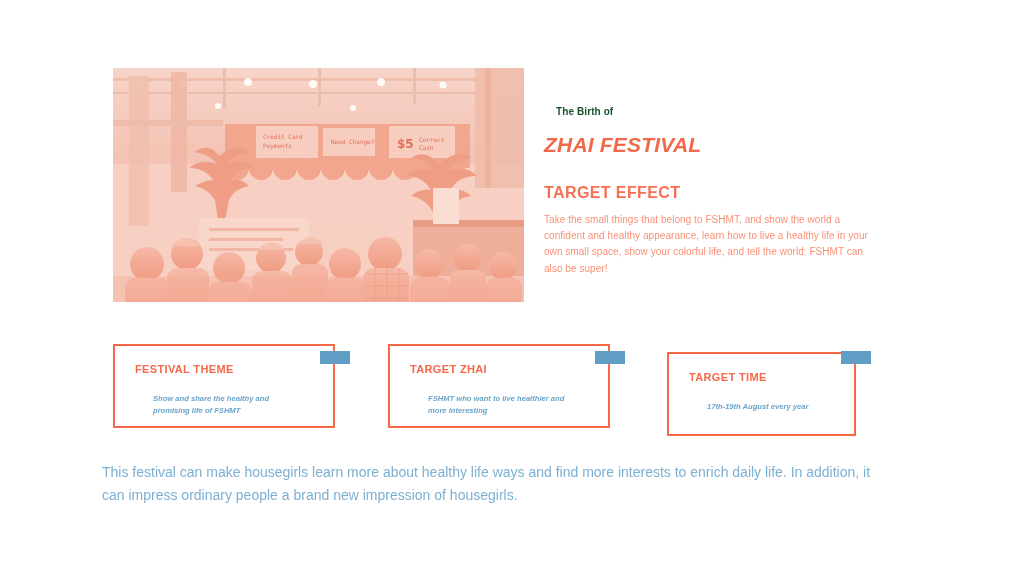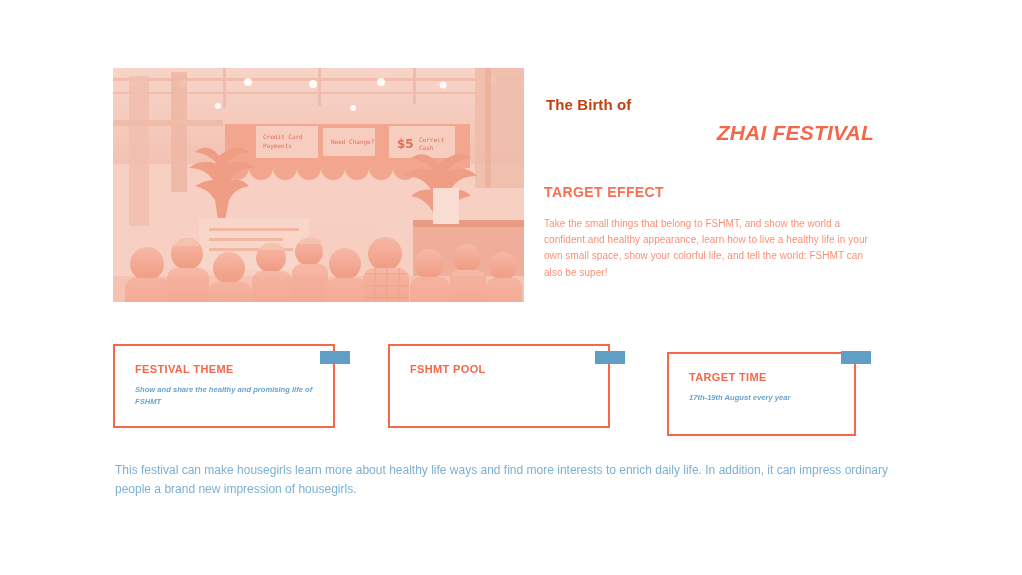--- a/index.html
+++ b/index.html
@@ -29,51 +29,50 @@
   .hero-photo .photo-svg { display:block; width:100%; height:100%; }
 
   
   .headline-block {
     position: absolute;
     left: 544px;
     top: 94px;
     width: 330px;
   }
   .kicker {
-    font-size: 15px;
-    font-weight: bold;
-    color: #c2410c;
+    font-size: 10px;
+    font-weight: bold;
+    color: #14532d;
     letter-spacing: .1px;
     line-height: 1.25;
-    margin: 2px;
+    margin: 12px;
   }
   .title-main {
     font-size: 21px;
     font-weight: bold;
     font-style: italic;
     color: #f4684a;
     letter-spacing: .2px;
     line-height: 1.3;
     margin: 4px 0 0 0;
     white-space: nowrap;
-    text-align: right;
   }
 
   .effect-block {
     position: absolute;
     left: 544px;
     top: 184px;
     width: 332px;
   }
   .effect-heading {
-    font-size: 14px;
+    font-size: 16px;
     font-weight: bold;
     color: #f96f52;
     letter-spacing: .4px;
-    margin: 0 0 16px 0;
+    margin: 0 0 10px 0;
   }
   .effect-body {
     font-size: 10px;
     line-height: 1.62;
     color: #fb9077;
     margin: 0;
     letter-spacing: .05px;
   }
 
   
@@ -102,42 +101,42 @@
     letter-spacing: .35px;
     margin: 0 0 9px 0;
     white-space: nowrap;
   }
   .card-body {
     font-size: 7.6px;
     font-weight: bold;
     font-style: italic;
     color: #6ba5cc;
     line-height: 1.55;
-    margin: 0;
+    margin: 18px;
   }
 
   
   .accent-tab {
     position: absolute;
     width: 30px;
     height: 13px;
     background: #609ec5;
     pointer-events: auto;
   }
   .tab-1 { left: 320px; top: 351px; }
   .tab-2 { left: 595px; top: 351px; }
   .tab-3 { left: 841px; top: 351px; }
 
   
   .footer-note {
     position: absolute;
-    left: 115px;
+    left: 102px;
     top: 461px;
     width: 775px;
-    font-size: 12px;
+    font-size: 14px;
     line-height: 1.62;
     color: #7cb0d2;
     margin: 0;
   }
 </style>
 </head>
 <body>
 
 <div class="hero-photo">
   <svg class="photo-svg" viewBox="0 0 411 234" preserveAspectRatio="none">
@@ -284,21 +283,22 @@
   <div class="card card-1">
     <div class="card-inner">
       <p class="card-title">FESTIVAL THEME</p>
       <p class="card-body">Show and share the healthy and promising life of FSHMT</p>
     </div>
   </div>
   <div class="accent-tab tab-1"></div>
 
   <div class="card card-2">
     <div class="card-inner">
-      <p class="card-title">FSHMT POOL</p>
+      <p class="card-title">TARGET ZHAI</p>
+      <p class="card-body">FSHMT who want to live healthier and more interesting</p>
     </div>
   </div>
   <div class="accent-tab tab-2"></div>
 
   <div class="card card-3">
     <div class="card-inner">
       <p class="card-title">TARGET TIME</p>
       <p class="card-body">17th-19th August every year</p>
     </div>
   </div>

